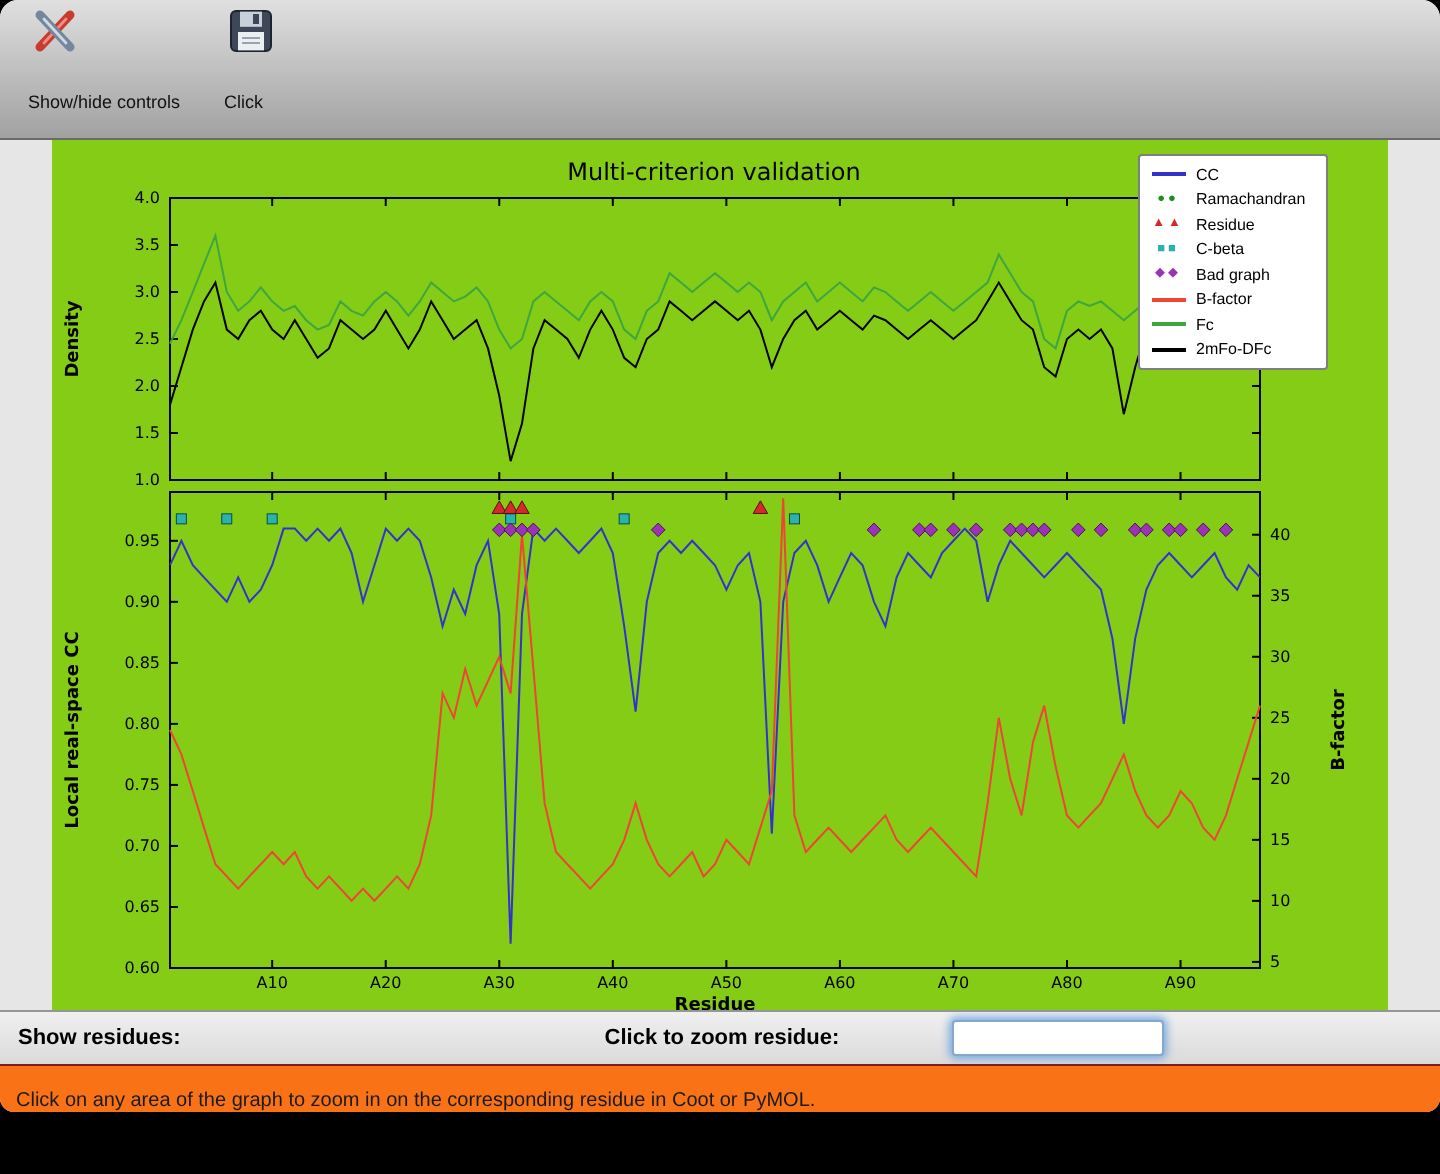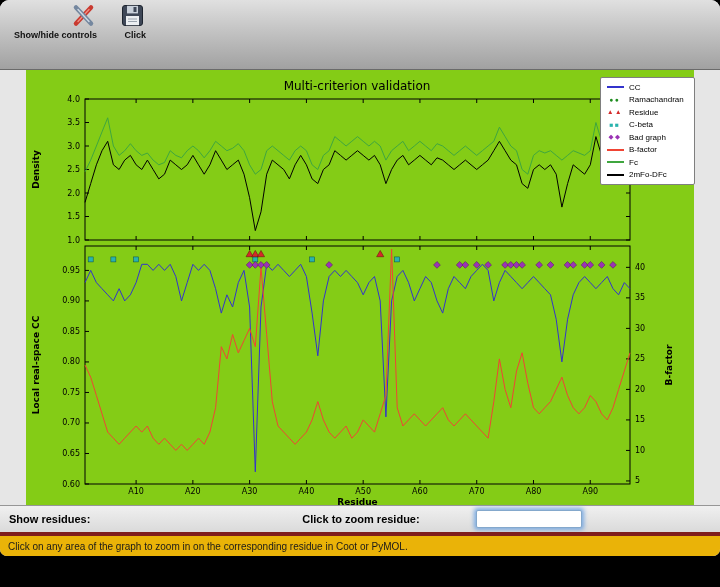--- a/index.html
+++ b/index.html
@@ -16,29 +16,29 @@
   .light{width:12px;height:12px;border-radius:50%;display:inline-block;border:1px solid transparent;}
   .light.close{background:radial-gradient(circle at 35% 30%,#ffb3a6 8%,#f15b4a 60%,#d4402f);border-color:#ad372a;}
   .light.mini{background:radial-gradient(circle at 35% 30%,#ffe9b0 8%,#f8bf3f 60%,#df9b1f);border-color:#bd8a1e;}
   .light.zoom{background:radial-gradient(circle at 35% 30%,#c4f0b3 8%,#47c146 60%,#2ba12d);border-color:#2c872b;}
   .window-title{text-align:center;line-height:22px;font-size:12px;font-weight:bold;color:#1a1a1a;
                 text-shadow:0 1px 0 rgba(255,255,255,.45);}
   .toolbar-toggle{position:absolute;right:11px;top:7px;width:21px;height:9px;border-radius:5px;
                   background:linear-gradient(#f6f6f6,#9c9c9c);border:1px solid #7c7c7c;}
 
   .toolbar{display:flex;align-items:flex-start;padding:2px 0 0 14px;gap:22px;}
-  .tool-btn{display:flex;flex-direction:column;align-items:flex-end;gap:1px;font-weight:bold;}
+  .tool-btn{display:flex;flex-direction:column;align-items:flex-start;gap:17px;}
   .tool-icon{width:27px;height:27px;display:block;}
   .tool-icon svg{width:100%;height:100%;display:block;}
   .tool-label{font-size:9px;color:#111;}
 
   .figure{position:absolute;left:26px;top:70px;width:668px;height:435px;background:#84cc16;}
   #plot-svg{position:absolute;left:0;top:0;width:668px;height:435px;}
 
-  .legend{position:absolute;left:574px;top:7px;width:95px;background:#fff;border:1px solid #7f7f7f;
+  .legend{position:absolute;left:543px;top:7px;width:95px;background:#fff;border:1px solid #7f7f7f;
           border-radius:2px;padding:3px 5px;}
   .legend-row{display:flex;align-items:center;height:12.5px;gap:5px;}
   .legend-glyph{width:18px;display:flex;align-items:center;justify-content:center;
                 font-size:6.5px;letter-spacing:1.5px;line-height:1;}
   .legend-line{width:17px;height:2px;display:block;}
   .legend-label{font-size:8px;color:#000;white-space:nowrap;}
 
   .controls{position:absolute;left:0;top:505px;width:720px;height:27px;
             background:linear-gradient(#f0f0f0,#dadada);border-top:1px solid #969696;
             display:flex;align-items:center;padding:0 9px;gap:48px;}
@@ -48,22 +48,22 @@
          font-size:10px;color:#000;padding-left:8px;overflow:hidden;margin-top:44px;}
   .popup-value{flex:1;}
   .popup-arrows{width:15px;height:100%;border-left:1px solid #7a8daa;color:#fff;font-size:5px;line-height:4.5px;
                 background:linear-gradient(#a3c4f3 0%,#5d8fdf 48%,#3e6fc9 52%,#6c9ae6 100%);
                 display:flex;flex-direction:column;align-items:center;justify-content:center;}
   .zoom-lab{margin-left:14px;}
   .zoom-input{margin-left:8px;width:106px;height:18px;border:1px solid #84a8cc;border-radius:2px;
               box-shadow:0 0 4px 1.5px rgba(105,160,225,.85);font-size:11px;padding:0 4px;
               outline:none;background:#fff;}
 
-  .statusbar{position:absolute;left:0;top:532px;width:720px;height:24px;background:#eab308;
-             border-top:4px solid #7f1d1d;display:flex;align-items:center;padding-left:8px;}
+  .statusbar{position:absolute;left:0;top:532px;width:720px;height:24px;background:#f97316;
+             border-top:1px solid #7f1d1d;display:flex;align-items:flex-end;padding-left:8px;}
   .statusbar span{font-size:10px;color:#1a1a1a;}
 </style>
 </head>
 <body>
 
 <div class="window">
   <div class="header">
     <div class="toolbar">
       <div class="tool-btn">
         <span class="tool-icon">

